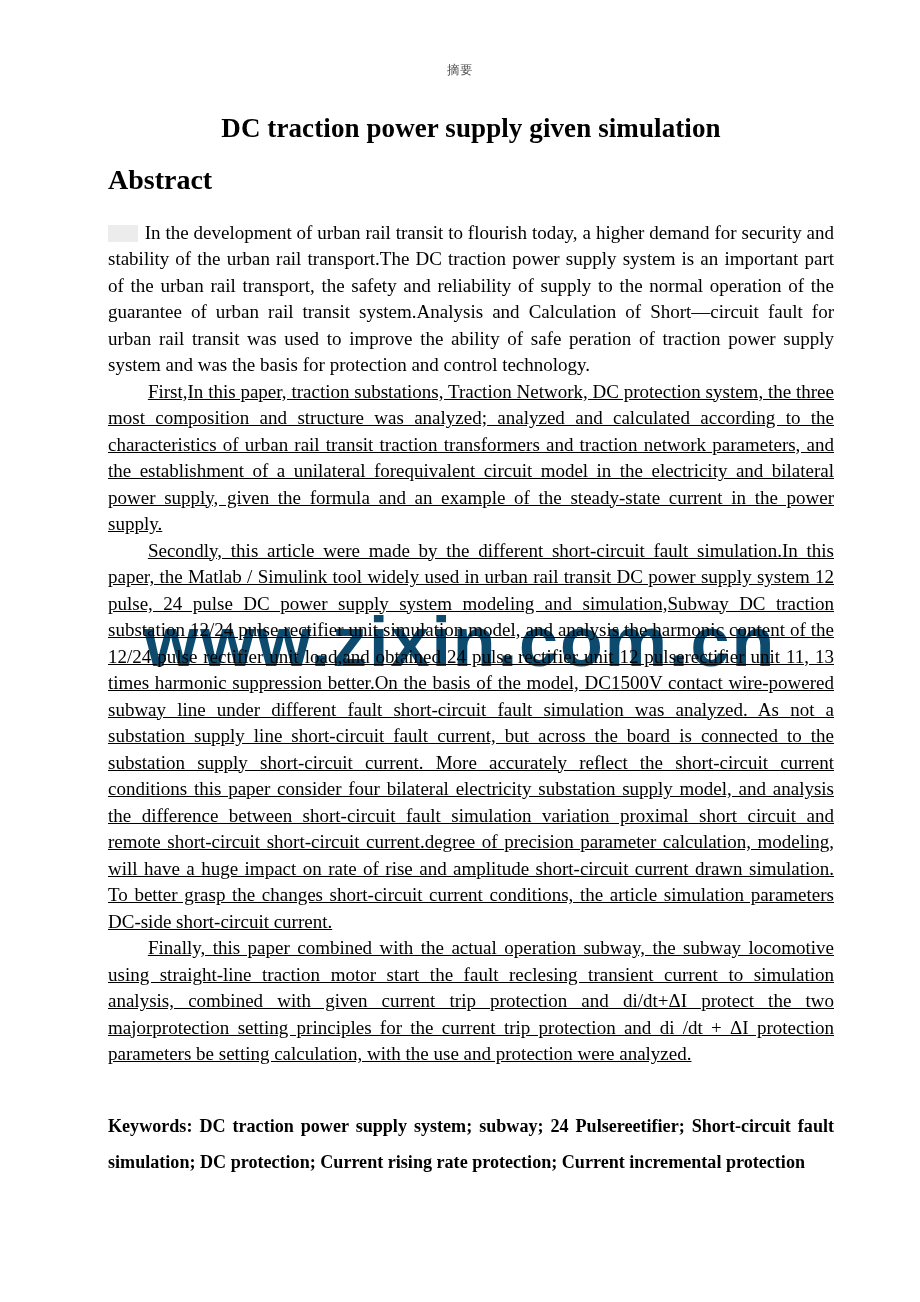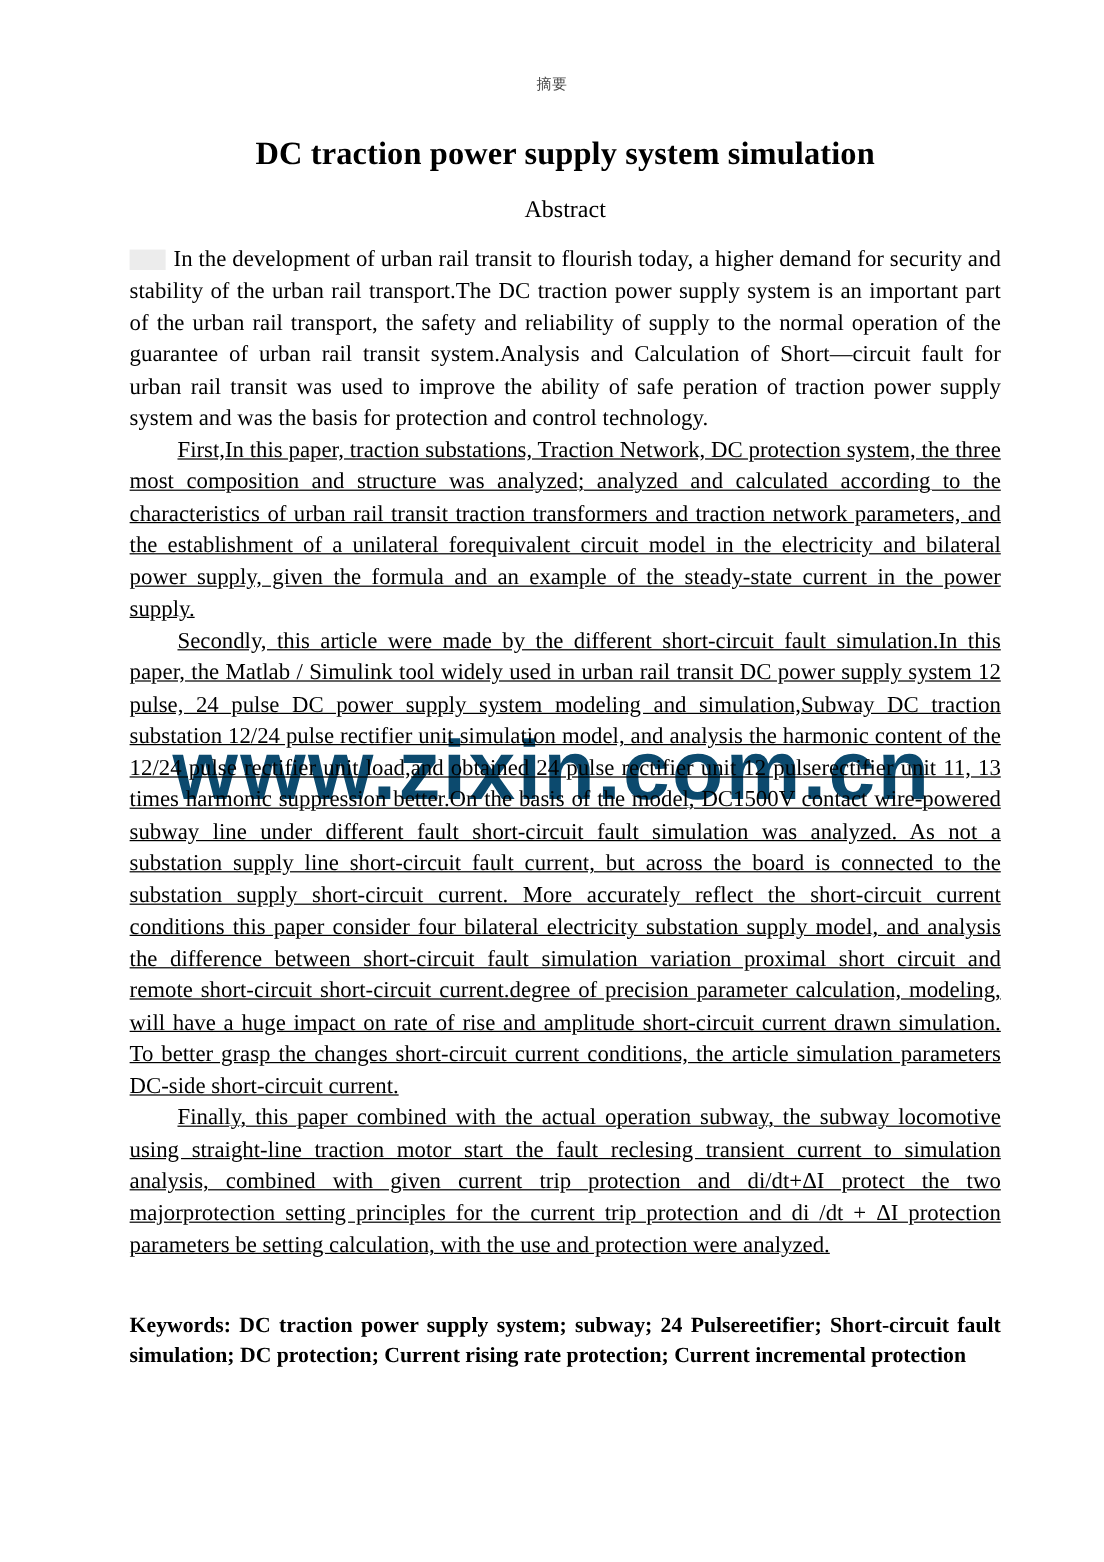--- a/index.html
+++ b/index.html
@@ -61,23 +61,23 @@
     margin-top: 112px;
     text-align: center;
     font-size: 27px;
     font-weight: 700;
     letter-spacing: 0.1px;
     line-height: 1.2;
   }
 
   .abstract-heading {
     margin-top: 20px;
-    text-align: center;
-    font-size: 20px;
-    font-weight: 400;
+    text-align: left;
+    font-size: 28px;
+    font-weight: 700;
   }
 
   .body-block {
     margin-top: 14px;
   }
 
   p.para {
     margin: 0 0 0 0;
     text-align: justify;
     text-justify: inter-word;
@@ -100,21 +100,21 @@
     vertical-align: -3px;
     margin-left: -2.1em;
     margin-right: 0.35em;
   }
 
   .keywords {
     margin-top: 40px;
     text-align: justify;
     text-justify: inter-word;
     font-size: 18.1px;
-    line-height: 25px;
+    line-height: 36px;
     font-weight: 700;
     text-indent: 0;
   }
 
   .page-number {
     position: absolute;
     left: 0;
     top: 1208px;
     width: 884px;
     text-align: right;
@@ -127,21 +127,21 @@
 <body>
 
 <div class="page">
 
   <div class="doc-header">摘要</div>
 
   <div class="watermark">www.zixin.com.cn</div>
 
   <div class="content">
 
-    <h1 class="doc-title">DC traction power supply system simulation</h1>
+    <h1 class="doc-title">DC traction power supply given simulation</h1>
 
     <h2 class="abstract-heading">Abstract</h2>
 
     <div class="body-block">
 
       <p class="para"><span class="lead-highlight"></span><span>In the development of urban rail transit to flourish today, a higher demand for security and stability of the urban rail transport.The DC traction power supply system is an important part of the urban rail transport, the safety and reliability of supply to the normal operation of the guarantee of urban rail transit system.Analysis and Calculation of Short—circuit fault for urban rail transit was used to improve the ability of safe peration of traction power supply system and was the basis for protection and control technology.</span></p>
 
       <p class="para">First,In this paper, traction substations, Traction Network, DC protection system, the three most composition and structure was analyzed; analyzed and calculated according to the characteristics of urban rail transit traction transformers and traction network parameters, and the establishment of a unilateral forequivalent circuit model in the electricity and bilateral power supply, given the formula and an example of the steady-state current in the power supply.</p>
 
       <p class="para">Secondly, this article were made by the different short-circuit fault simulation.In this paper, the Matlab / Simulink tool widely used in urban rail transit DC power supply system 12 pulse, 24 pulse DC power supply system modeling and simulation,Subway DC traction substation 12/24 pulse rectifier unit simulation model, and analysis the harmonic content of the 12/24 pulse rectifier unit load,and obtained 24 pulse rectifier unit 12 pulserectifier unit 11, 13 times harmonic suppression better.On the basis of the model, DC1500V contact wire-powered subway line under different fault short-circuit fault simulation was analyzed. As not a substation supply line short-circuit fault current, but across the board is connected to the substation supply short-circuit current. More accurately reflect the short-circuit current conditions this paper consider    four bilateral electricity substation supply model, and analysis the difference between short-circuit fault simulation variation proximal short circuit and remote short-circuit short-circuit current.degree of precision parameter calculation, modeling, will have a huge impact on rate of rise and amplitude short-circuit current drawn simulation. To better grasp the changes short-circuit current conditions, the article simulation parameters DC-side short-circuit current.</p>

